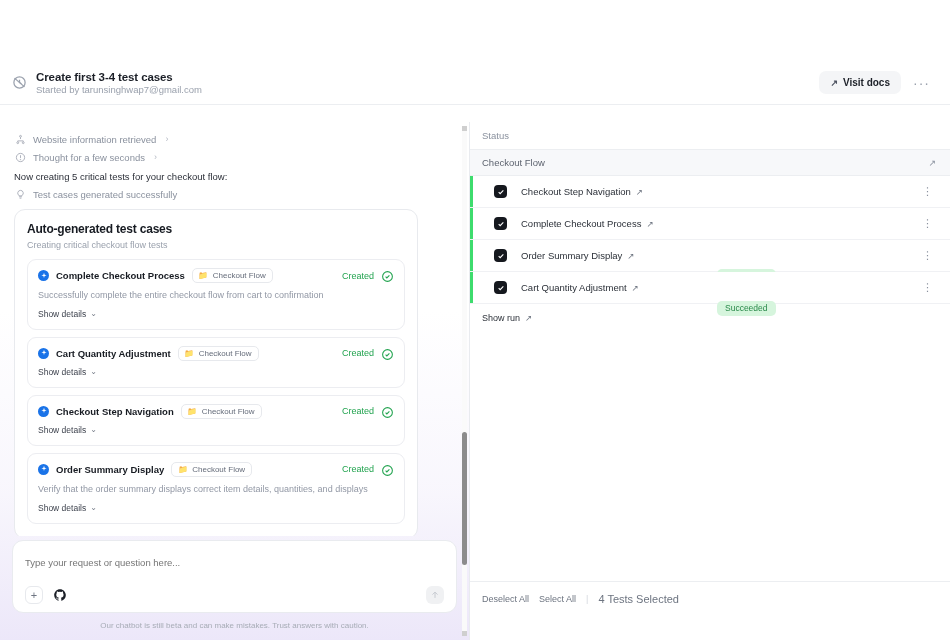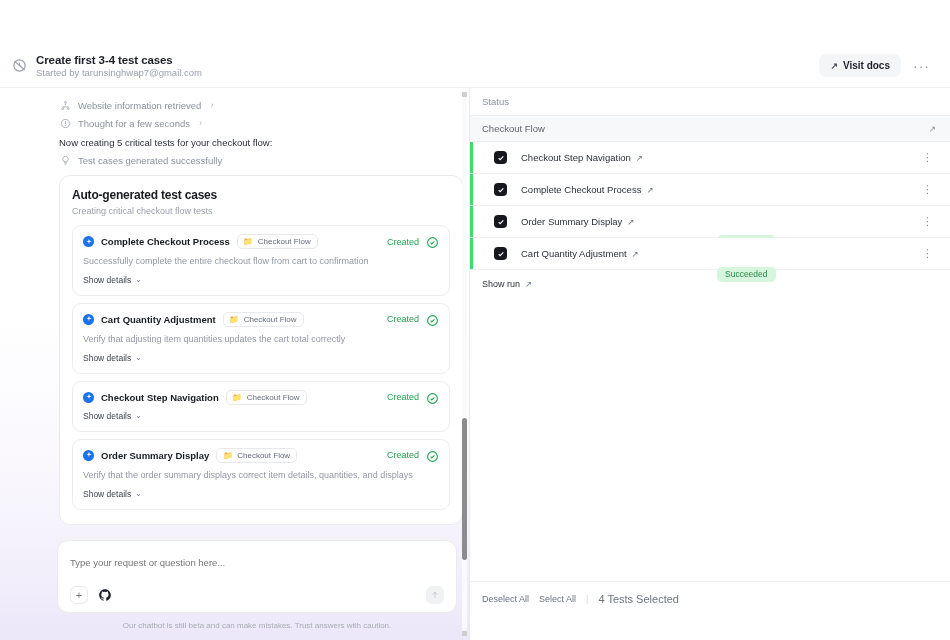--- a/index.html
+++ b/index.html
@@ -5,21 +5,21 @@
   * { box-sizing: border-box; margin: 0; padding: 0; }
   html, body {
     width: 950px; height: 640px;
     font-family: "Liberation Sans", sans-serif;
     background: #ffffff;
     color: #1a1d23;
     overflow: hidden;
   }
 
   
-  .app { width: 950px; height: 640px; display: flex; flex-direction: column; background:#fff;}
+  .app { width: 950px; height: 640px; display: flex; flex-direction: column; background:#fff;gap:17px;}
   .top-pad { height: 44px; background:#fff; flex:0 0 44px; }
 
   
   .header {
     flex: 0 0 44px;
     display: flex; align-items: center;
     padding: 0 14px 0 10px;
     background: #ffffff;
     border-bottom: 1px solid #eceef1;
   }
@@ -42,21 +42,20 @@
   .body { flex:1 1 auto; display:flex; min-height:0; }
 
   
   .chat {
     position:relative;
     flex:0 0 470px; width:470px;
     display:flex; flex-direction:column;
     background:#ffffff;
     border-right:1px solid #e9ebef;
     min-height:0;
-    padding-left:45px;
   }
   .chat-bg {
     position:absolute; left:0; right:0; bottom:0; height:330px;
     background: linear-gradient(to top, rgba(233,227,248,0.85) 0%, rgba(240,236,250,0.45) 45%, rgba(255,255,255,0) 100%);
     pointer-events:none;
   }
   .chat-scroll {
     position:relative;
     flex:1 1 auto; min-height:0;
     overflow:hidden;
@@ -324,21 +323,20 @@
               </span>
               <span class="tc-spacer"></span>
               <span class="tc-created">Created</span>
               <span class="tc-check">
                 <svg viewBox="0 0 24 24" fill="none" stroke="currentColor" stroke-width="2" width="13" height="13">
                   <circle cx="12" cy="12" r="9"></circle>
                     <path d="M8.5 12.3l2.3 2.3 4.7-4.9"></path>
                 </svg>
               </span>
             </div>
-            <div class="tc-desc">Verify that adjusting item quantities updates the cart total correctly</div>
             <div class="tc-details">
               <span>Show details</span>
               <span class="cv">⌄</span>
             </div>
           </div>
 
           <div class="tc-card">
             <div class="tc-head">
               <span class="spark">
                 <svg viewBox="0 0 24 24" fill="#fff">

